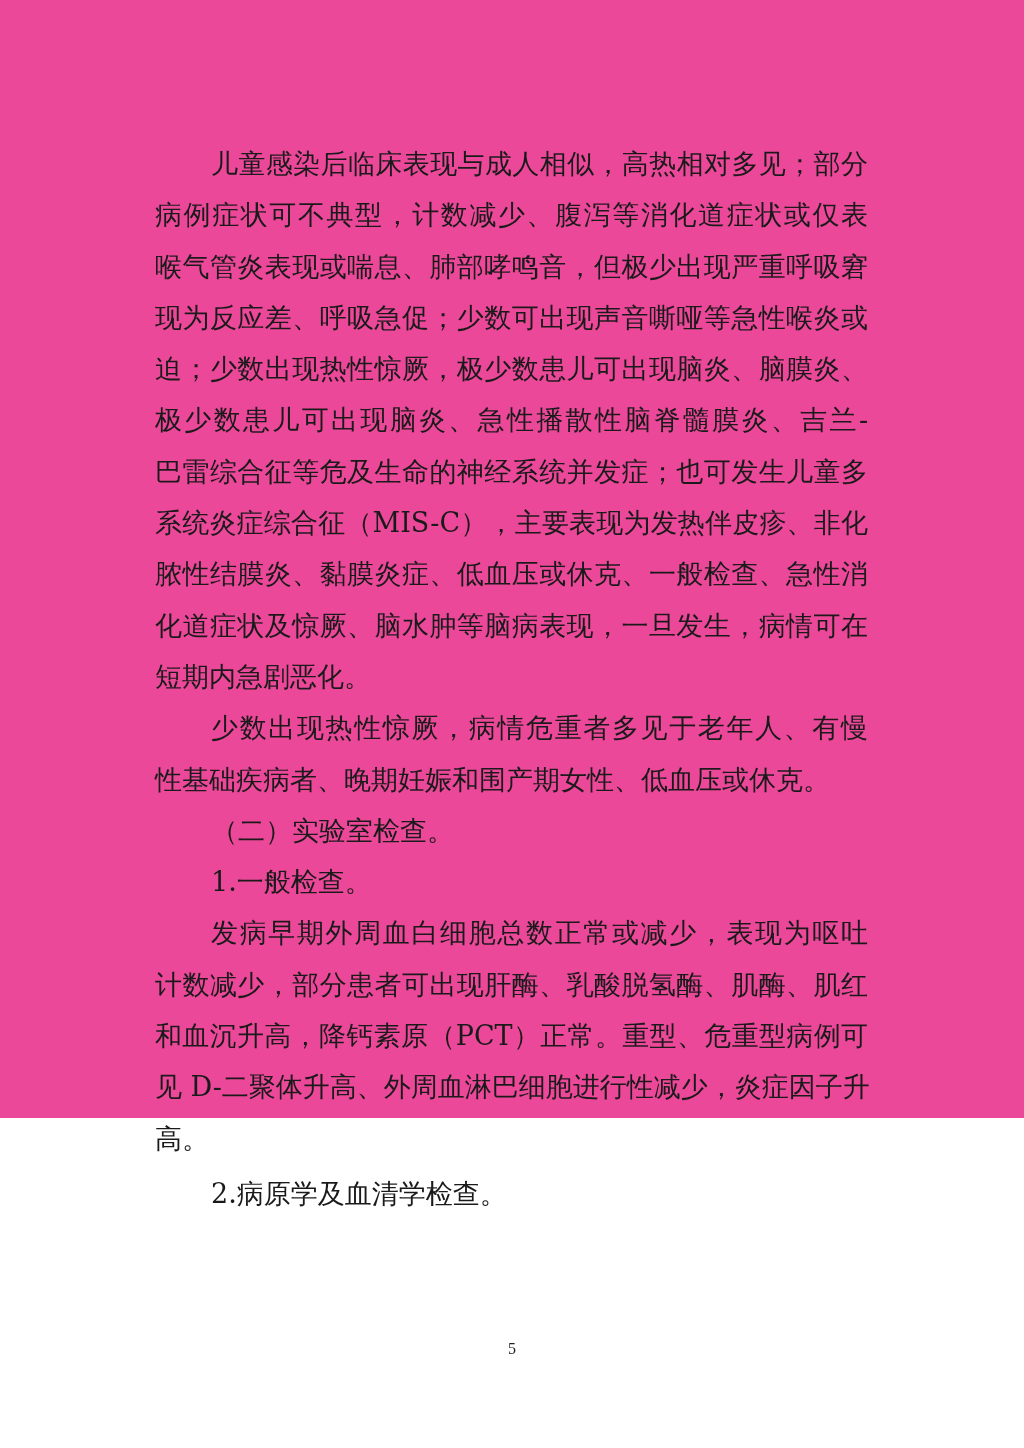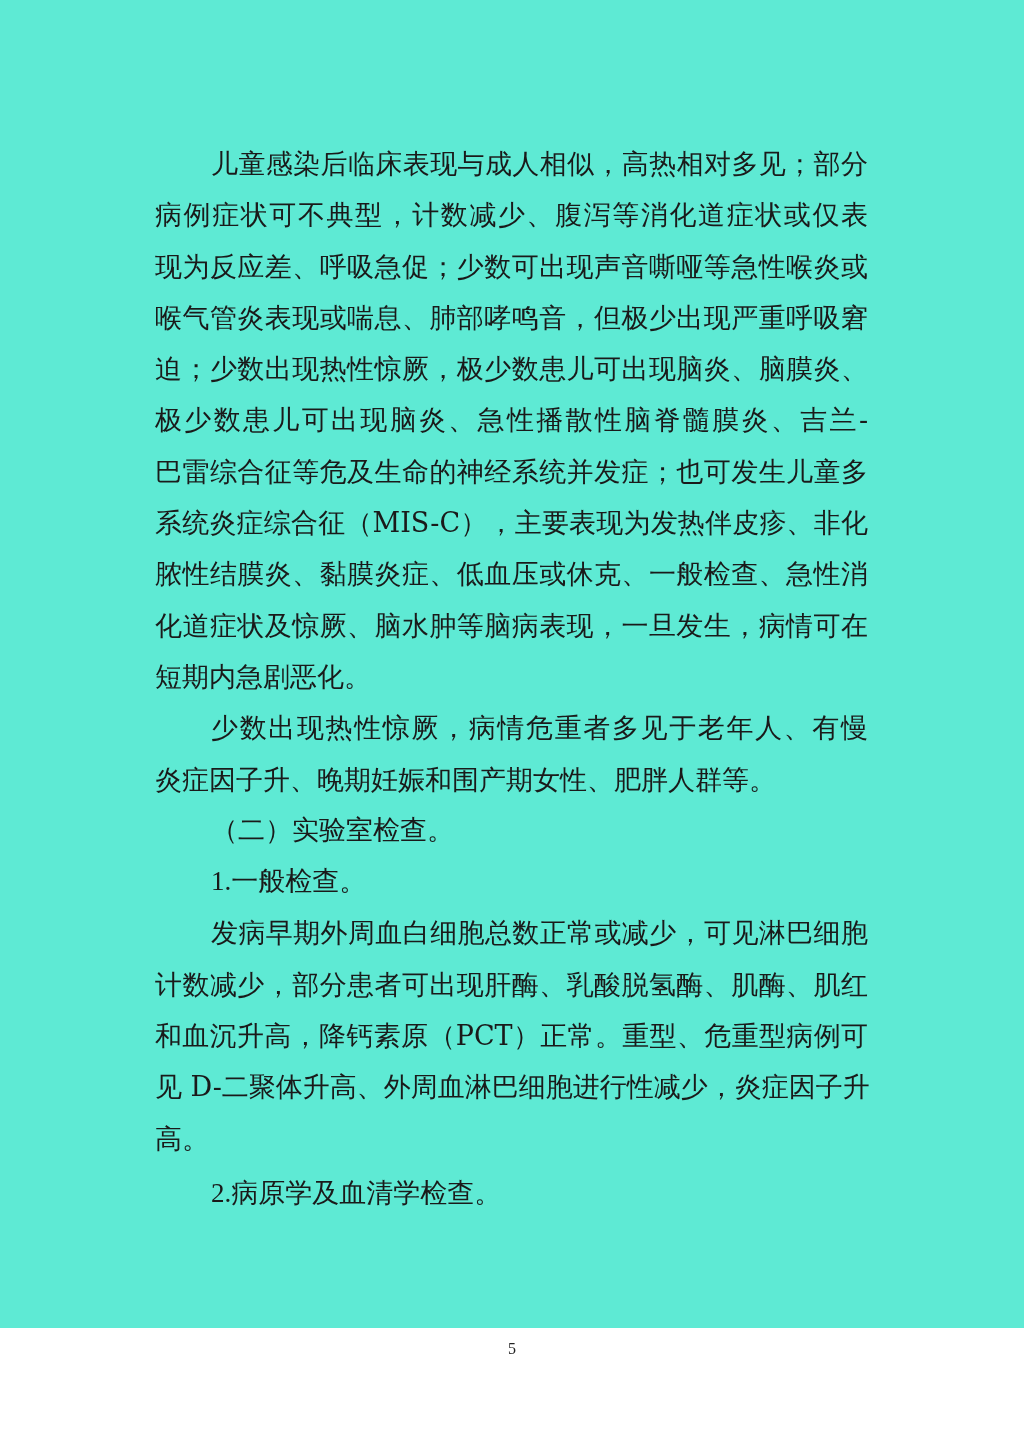--- a/index.html
+++ b/index.html
@@ -1,69 +1,69 @@
 <!DOCTYPE html>
 <html><head>
 <meta charset="utf-8">
 <style>
   html, body { margin: 0; padding: 0; background: #ffffff; }
   body { width: 1024px; height: 1448px; position: relative; overflow: hidden; }
   .page {
-    position: absolute; left: 0; top: 0; width: 1024px; height: 1328px; background: #5eead4;
+    position: absolute; left: 0; top: 0; width: 1024px; height: 1118px; background: #ec4899;
   }
   .content {
     position: absolute; left: 155px; top: 138px; width: 713px;
     font-family: "DejaVu Serif", "Liberation Serif", serif;
     color: #1a1a1a; font-size: 27px;
   }
   .line {
     display: block; height: 51.3px; line-height: 51.3px;
     text-align: justify; text-align-last: justify; white-space: nowrap;
     letter-spacing: 0px;
   }
   .line.last { text-align-last: left; }
   .line.indent { padding-left: 56px; }
-  .line.heading { text-align-last: left; padding-left: 56px; font-family: Liberation Serif, serif; }
+  .line.heading { text-align-last: left; padding-left: 56px; }
   .line.gap { margin-top: 4px; }
   .page-number {
     position: absolute; left: 500px; top: 1340px; width: 24px; text-align: center;
     font-family: "Liberation Serif", serif; font-size: 16px; color: #222;
   }
 </style>
 </head>
 <body>
 
 <div class="page">
   <div class="content">
 
     <div>
       <span class="line indent">儿童感染后临床表现与成人相似，高热相对多见；部分</span>
       <span class="line">病例症状可不典型，计数减少、腹泻等消化道症状或仅表</span>
+      <span class="line">喉气管炎表现或喘息、肺部哮鸣音，但极少出现严重呼吸窘</span>
       <span class="line">现为反应差、呼吸急促；少数可出现声音嘶哑等急性喉炎或</span>
-      <span class="line">喉气管炎表现或喘息、肺部哮鸣音，但极少出现严重呼吸窘</span>
       <span class="line">迫；少数出现热性惊厥，极少数患儿可出现脑炎、脑膜炎、</span>
       <span class="line">极少数患儿可出现脑炎、急性播散性脑脊髓膜炎、吉兰-</span>
       <span class="line">巴雷综合征等危及生命的神经系统并发症；也可发生儿童多</span>
       <span class="line">系统炎症综合征（MIS-C），主要表现为发热伴皮疹、非化</span>
       <span class="line">脓性结膜炎、黏膜炎症、低血压或休克、一般检查、急性消</span>
       <span class="line">化道症状及惊厥、脑水肿等脑病表现，一旦发生，病情可在</span>
       <span class="line last">短期内急剧恶化。</span>
     </div>
 
     <div>
       <span class="line indent">少数出现热性惊厥，病情危重者多见于老年人、有慢</span>
-      <span class="line last">炎症因子升、晚期妊娠和围产期女性、肥胖人群等。</span>
+      <span class="line last">性基础疾病者、晚期妊娠和围产期女性、低血压或休克。</span>
     </div>
 
     <span class="line heading">（二）实验室检查。</span>
 
     <span class="line heading">1.一般检查。</span>
 
     <div>
-      <span class="line indent">发病早期外周血白细胞总数正常或减少，可见淋巴细胞</span>
+      <span class="line indent">发病早期外周血白细胞总数正常或减少，表现为呕吐</span>
       <span class="line">计数减少，部分患者可出现肝酶、乳酸脱氢酶、肌酶、肌红</span>
       <span class="line">和血沉升高，降钙素原（PCT）正常。重型、危重型病例可</span>
       <span class="line">见 D-二聚体升高、外周血淋巴细胞进行性减少，炎症因子升</span>
       <span class="line last">高。</span>
     </div>
 
     <span class="line heading gap">2.病原学及血清学检查。</span>
   </div>
 
   <div class="page-number">5</div>

